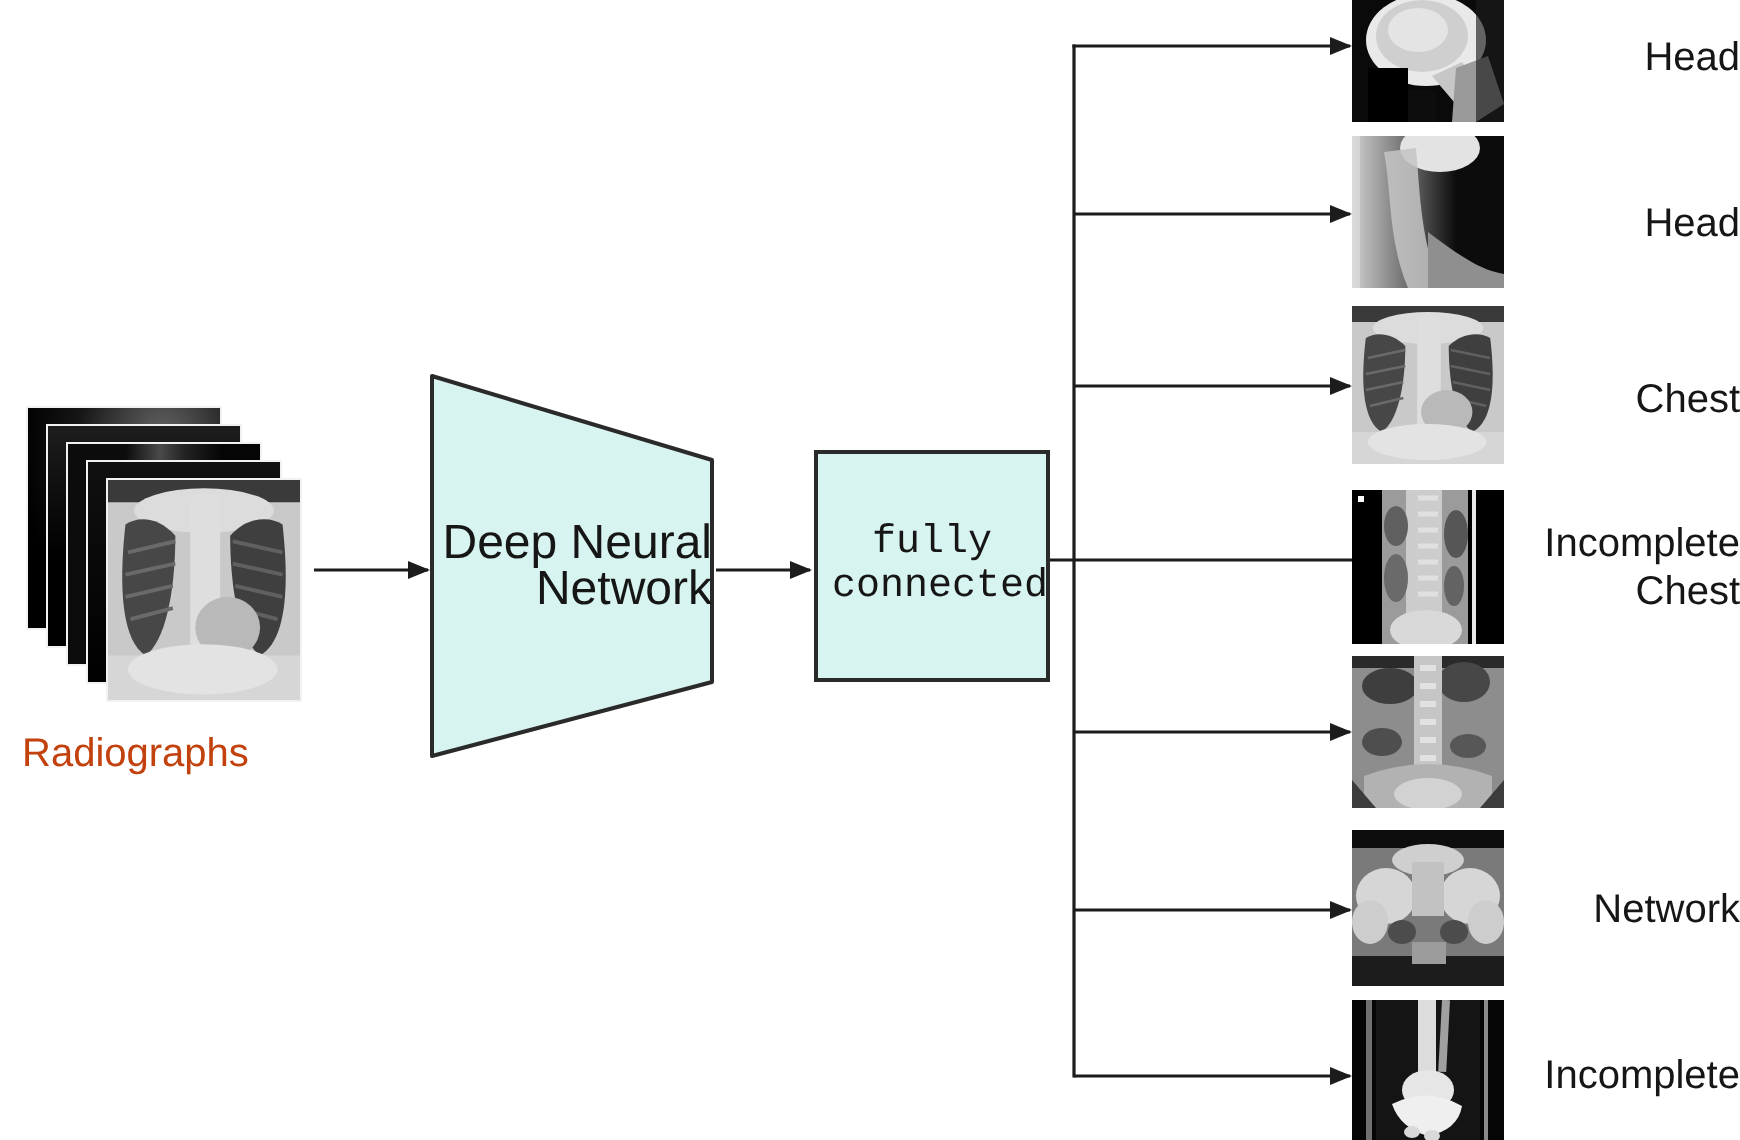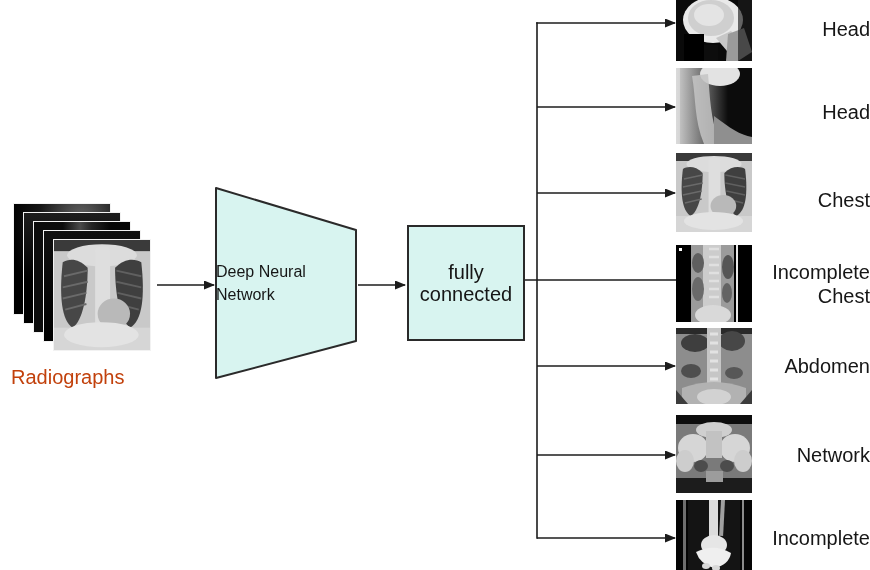--- a/index.html
+++ b/index.html
@@ -16,26 +16,26 @@
   .stack-layer.l1{left:13px;top:203px;background:radial-gradient(ellipse at 70% 18%, #6a6a6a 0%, #161616 45%, #000 75%);}
   .stack-layer.l2{left:23px;top:212px;background:linear-gradient(180deg,#1d1d1d 0%,#000 60%);}
   .stack-layer.l3{left:33px;top:221px;background:linear-gradient(90deg,#0c0c0c 30%, #4a4a4a 48%, #242424 60%, #050505 80%);}
   .stack-layer.l4{left:43px;top:230px;background:linear-gradient(180deg,#101010,#000);}
   .stack-layer.l5{left:53px;top:239px;background:#0a0a0a;padding:0;}
   .stack-layer.l5 svg{display:block;width:100%;height:100%;}
   
   .fc-box{
     left:407px;top:225px;width:114px;height:112px;border:2px solid #2a2a2a;background:#d8f4f0;
     display:flex;align-items:center;justify-content:center;text-align:center;
-    font-size:20px;line-height:22px;color:#161616;
+    font-size:20px;line-height:22px;color:#161616;font-family:Liberation Mono, monospace;
   }
   .fc-box span{display:block;width:100px;}
   
   .dnn-label{
-    left:216px;top:260px;width:140px;text-align:left;font-size:16px;line-height:23px;color:#161616;
+    left:216px;top:260px;width:140px;text-align:right;font-size:24px;line-height:23px;color:#161616;
   }
   .caption{
     left:11px;top:366px;width:160px;font-size:20px;color:#c2410c;
   }
   
   .thumb{position:absolute;left:676px;width:76px;background:#000;}
   .thumb svg{display:block;width:100%;height:100%;}
   .t-head{top:0;height:61px;}
   .t-neck{top:68px;height:76px;}
   .t-chest{top:153px;height:79px;}
@@ -213,17 +213,16 @@
       <path d="M20,52 Q38,43 55,53 Q53,65 38,68 Q24,64 20,52 z" fill="#efefef"></path>
       <ellipse cx="30" cy="66" rx="4" ry="3" fill="#d9d9d9"></ellipse>
       <ellipse cx="40" cy="68" rx="4" ry="3" fill="#d9d9d9"></ellipse>
     </svg>
   </div>
 
   <div class="out-label o-head">Head</div>
   <div class="out-label o-neck">Head</div>
   <div class="out-label o-incomplete">Incomplete Chest</div>
   <div class="out-label o-chest">Chest</div>
-  <div class="out-label o-abdomen">Abdomen</div>
   <div class="out-label o-pelvis">Network</div>
   <div class="out-label o-extremities">Incomplete</div>
 
 </div>
 
 </body></html>

